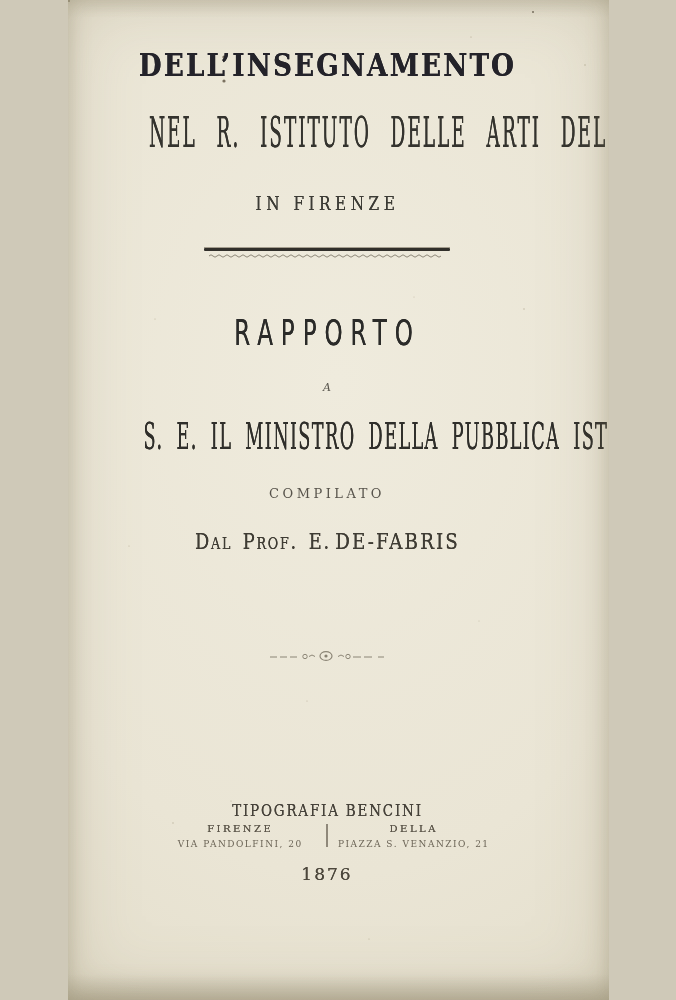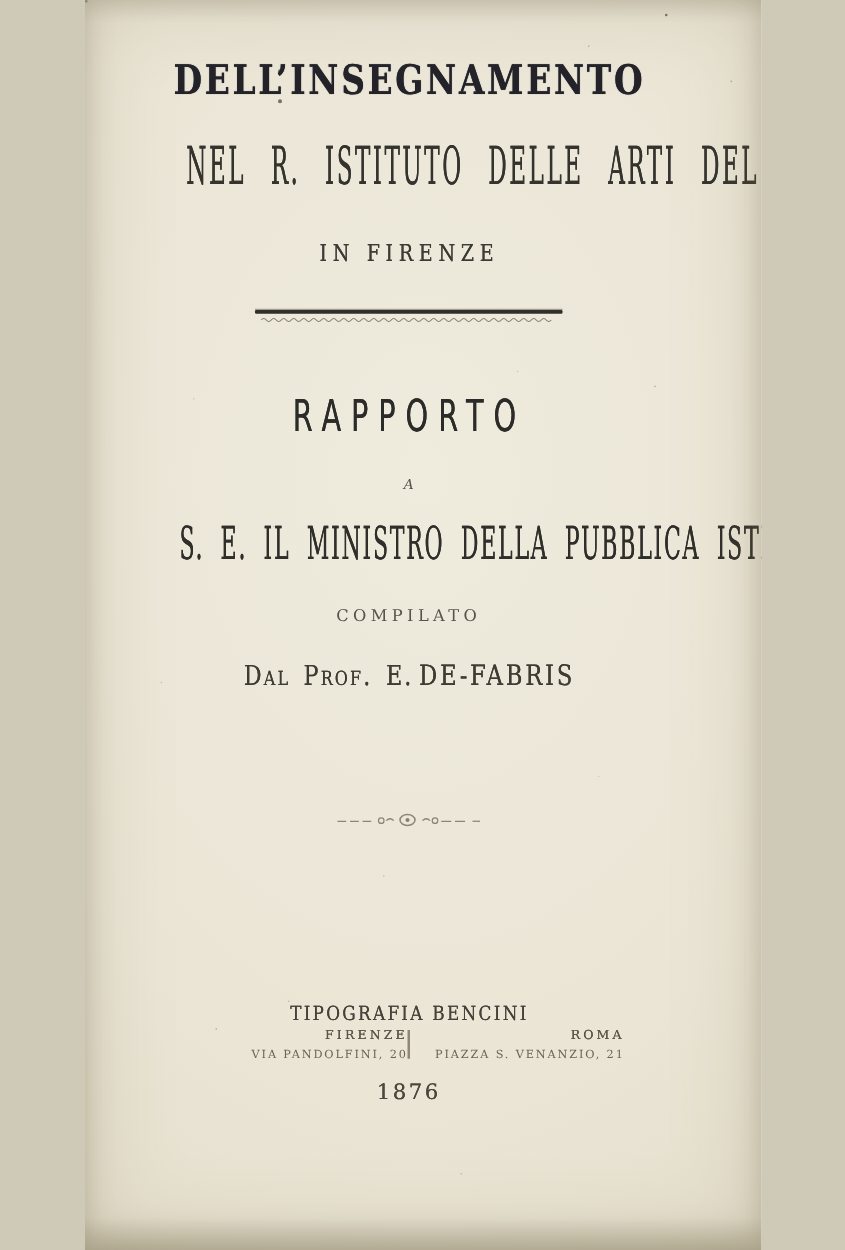--- a/index.html
+++ b/index.html
@@ -72,21 +72,21 @@
   .author{top:528px;color:#3f3c34;transform:scale(.85,1.05);text-shadow:0 0 .5px #3f3c34;}
   .author-prefix{font-variant:small-caps;font-size:21px;letter-spacing:2px;word-spacing:4px;}
   .author-name{font-size:21.5px;letter-spacing:2.5px;}
 
   .ornament{position:absolute;top:648px;left:0;right:0;display:block;margin:0 auto;}
 
   .press{top:801px;font-size:15px;letter-spacing:2px;color:#46423a;
       transform:scale(.9,1.05);text-shadow:0 0 .5px #46423a;}
   .imprint-row{position:absolute;top:823px;left:0;right:0;
       display:flex;justify-content:center;align-items:stretch;}
-  .imprint-col{width:172px;text-align:right;}
+  .imprint-col{width:172px;text-align:center;}
   .imprint-divider{width:1.5px;background:#8f887a;margin:1px 0 2px;}
   .city{font-size:10px;letter-spacing:2.5px;color:#5c564a;margin-bottom:5px;
       text-shadow:0 0 .4px #5c564a;}
   .addr{font-size:9px;letter-spacing:1.5px;color:#6b6456;}
   .year{top:864px;font-size:17px;letter-spacing:2px;color:#4c473c;text-shadow:0 0 .4px #4c473c;}
 </style>
 </head>
 <body>
 
 <div class="page">
@@ -134,20 +134,20 @@
 
     <div class="line press">TIPOGRAFIA BENCINI</div>
 
     <div class="imprint-row">
       <div class="imprint-col">
         <div class="city">FIRENZE</div>
         <div class="addr">VIA PANDOLFINI, 20</div>
       </div>
       <div class="imprint-divider"></div>
       <div class="imprint-col">
-        <div class="city">ROMA</div>
+        <div class="city">DELLA</div>
         <div class="addr">PIAZZA S. VENANZIO, 21</div>
       </div>
     </div>
 
     <div class="line year">1876</div>
   </div>
 </div>
 
 </body></html>

